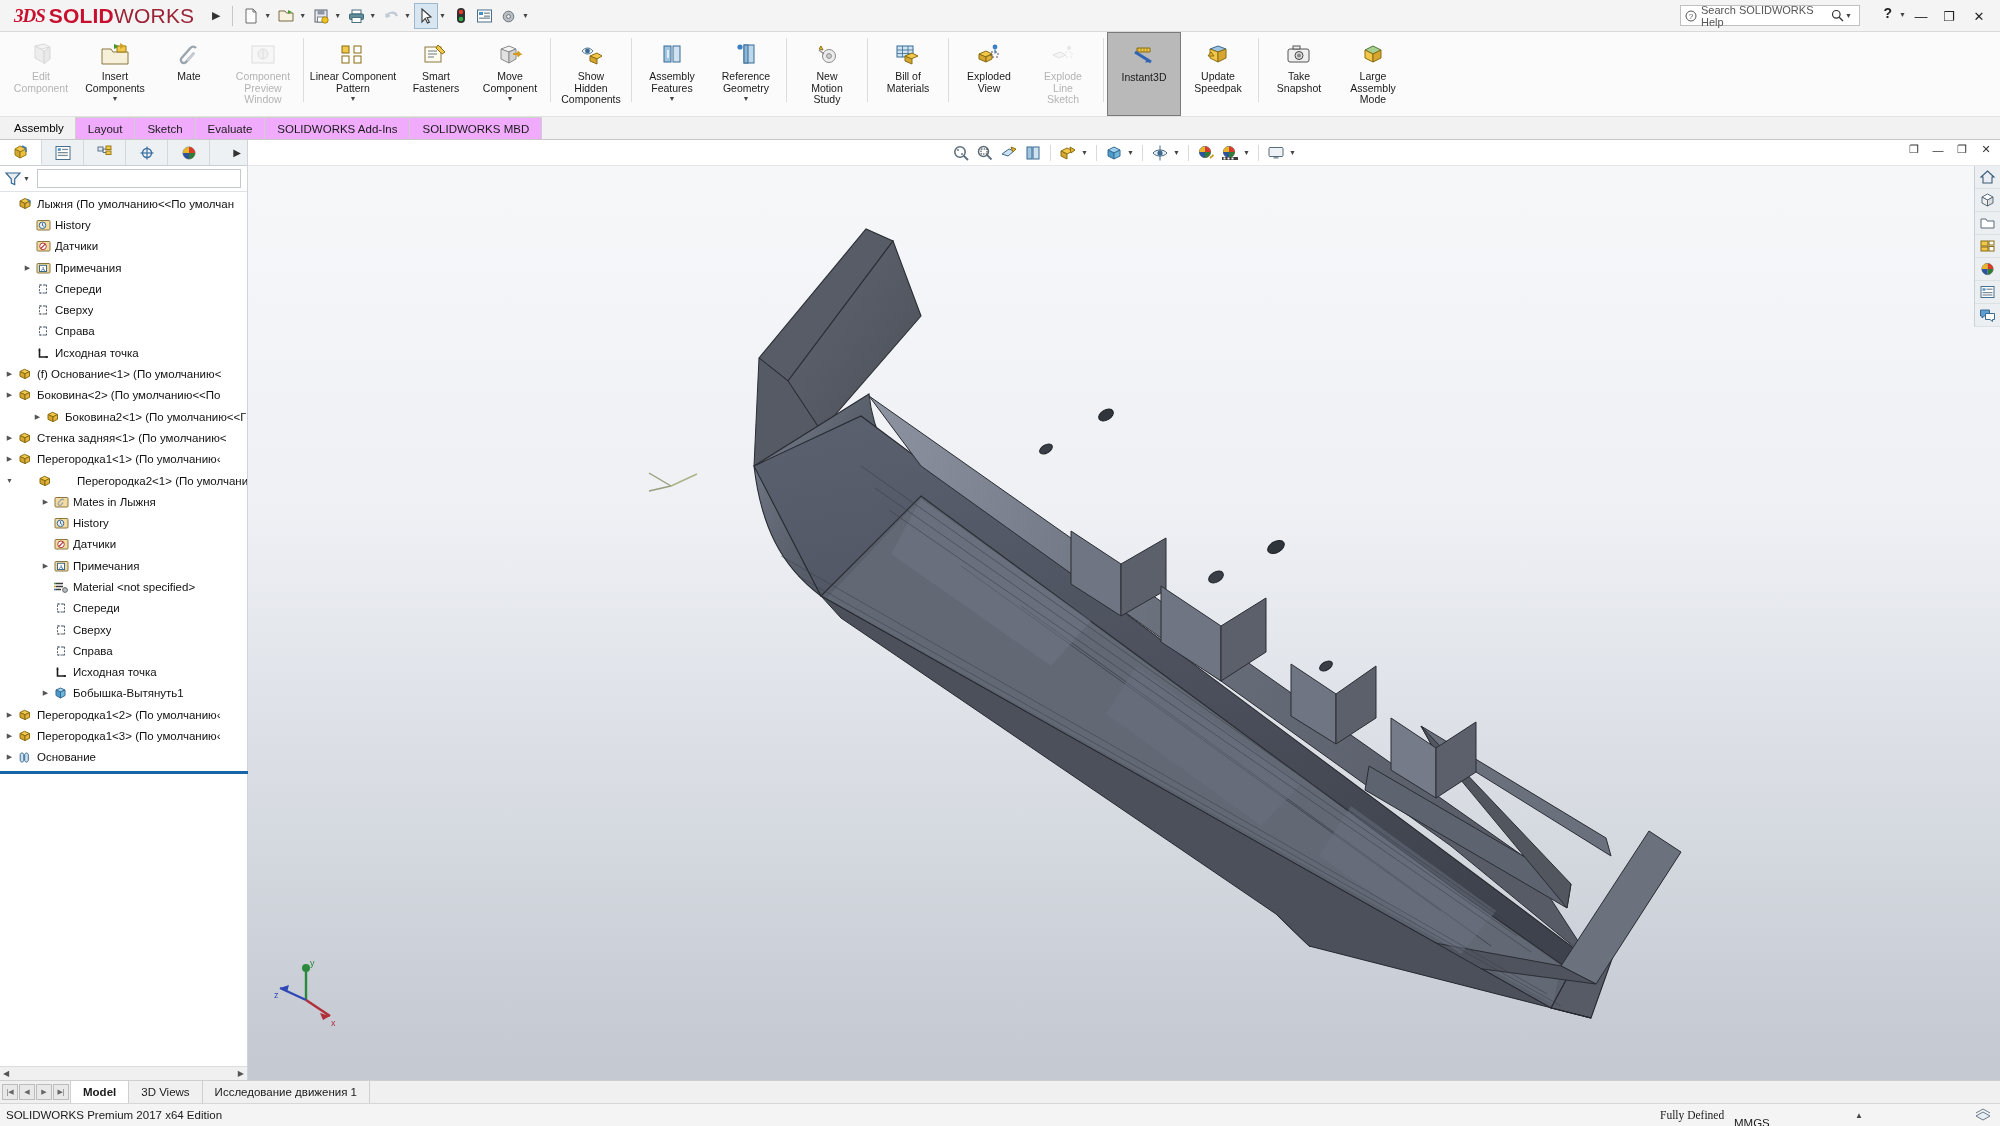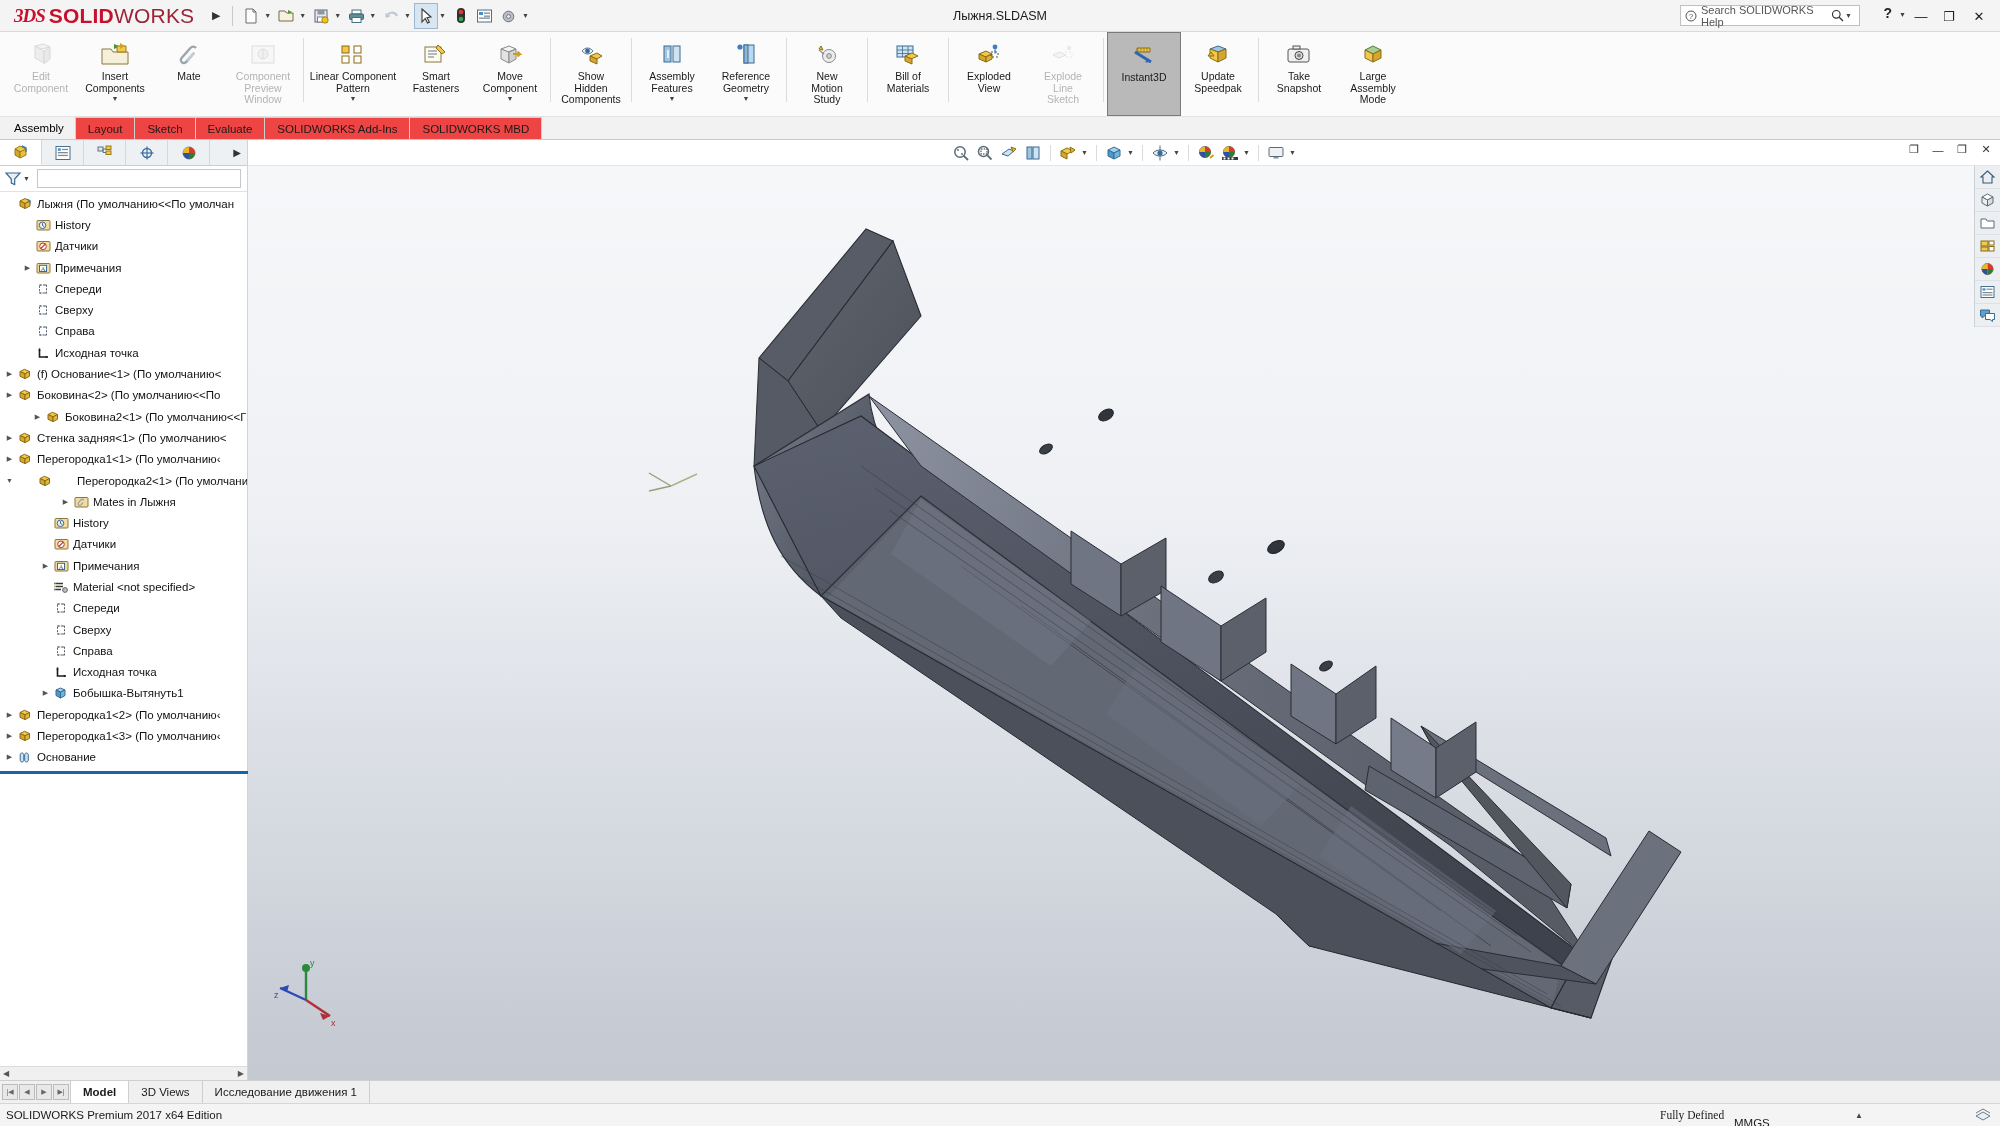--- a/index.html
+++ b/index.html
@@ -79,21 +79,21 @@
   
   .tabstrip {
     position: absolute; top: 117px; left: 0; width: 2000px; height: 23px;
     background: #f2f2f2; border-bottom: 1px solid #c8c8c8;
     display: flex; align-items: flex-end; padding-left: 2px;
   }
   .tab {
     height: 22px; padding: 0 12px; display: flex; align-items: center;
     font-size: 11.5px; color: #1a1a1a;
     border-left: 1px solid #cfcfcf; border-top: 1px solid #cfcfcf; border-right: 1px solid #cfcfcf;
-    background: #ef4444; margin-right: -1px; cursor: default;
+    background: #f0abfc; margin-right: -1px; cursor: default;
   }
   .tab.sel { background: #ffffff; border-bottom: 1px solid #fff; color:#000; }
   .tab.plain { background: transparent; border: none; }
 
   
   .leftpanel {
     position: absolute; top: 140px; left: 0; width: 248px; bottom: 46px;
     background: #ffffff; border-right: 1px solid #cfd4da;
   }
   .mgr-tabs {
@@ -254,21 +254,20 @@
         <rect x="3" y="9.5" width="11" height="1.3" fill="#7a8b96"></rect>
       </svg>
   </div>
   <div class="tb-btn" title="Options">
     <svg width="17" height="16" viewBox="0 0 17 16">
         <path d="M8.5 3.2a5.3 5.3 0 100 10.6 5.3 5.3 0 000-10.6zm0 3.4a1.9 1.9 0 110 3.8 1.9 1.9 0 010-3.8z" fill="#b9bec6" stroke="#6c727b"></path>
       </svg>
   </div>
   <div class="tb-caret">▼</div>
 
-  <div class="win-title">Лыжня.SLDASM</div>
 
   <div class="search-box">
     <svg width="12" height="12" viewBox="0 0 12 12" style="margin-right:4px">
         <circle cx="6" cy="6" r="5" fill="none" stroke="#555"></circle>
         <text x="6" y="9" font-size="8" text-anchor="middle" fill="#555">?</text>
       </svg>
     <span style="flex:1">Search SOLIDWORKS Help</span>
     <svg width="13" height="13" viewBox="0 0 13 13">
         <circle cx="5.3" cy="5.3" r="3.8" fill="none" stroke="#333" stroke-width="1.2"></circle>
         <line x1="8.2" y1="8.2" x2="12" y2="12" stroke="#333" stroke-width="1.3"></line>
@@ -698,21 +697,21 @@
         <span class="tw">▼</span>
         <span class="ti">
           <svg width="15" height="14" viewBox="0 0 15 14">
             <path d="M2 4.5l4.5-2.2L11.5 4.5 7 6.8z" fill="#f2c84b" stroke="#8a6d12"></path>
             <path d="M2 4.5v4.8L7 11.6V6.8z" fill="#d6a62e" stroke="#8a6d12"></path>
             <path d="M7 6.8l4.5-2.3v4.8L7 11.6z" fill="#e4b63c" stroke="#8a6d12"></path>
           </svg>
         </span>
         <span class="tl">Перегородка2&lt;1&gt; (По умолчанию‹</span>
       </div>
-      <div class="trow" style="padding-left: 59px;">
+      <div class="trow" style="padding-left: 39px;">
         <span class="tw">▶</span>
         <span class="ti">
           <svg width="15" height="14" viewBox="0 0 15 14">
             <rect x="1" y="2.5" width="13" height="9.5" rx="1" fill="#f4dca0" stroke="#8a7742"></rect>
             <path d="M10 5c-.9-1-2.3-1-3.2 0L4.5 7.6c-.6.7-.5 1.8.2 2.4.7.6 1.8.5 2.4-.2l2-2.3" fill="none" stroke="#9aa5ad" stroke-width="1.3"></path>
           </svg>
         </span>
         <span class="tl">Mates in Лыжня</span>
       </div>
       <div class="trow" style="padding-left: 39px;">

